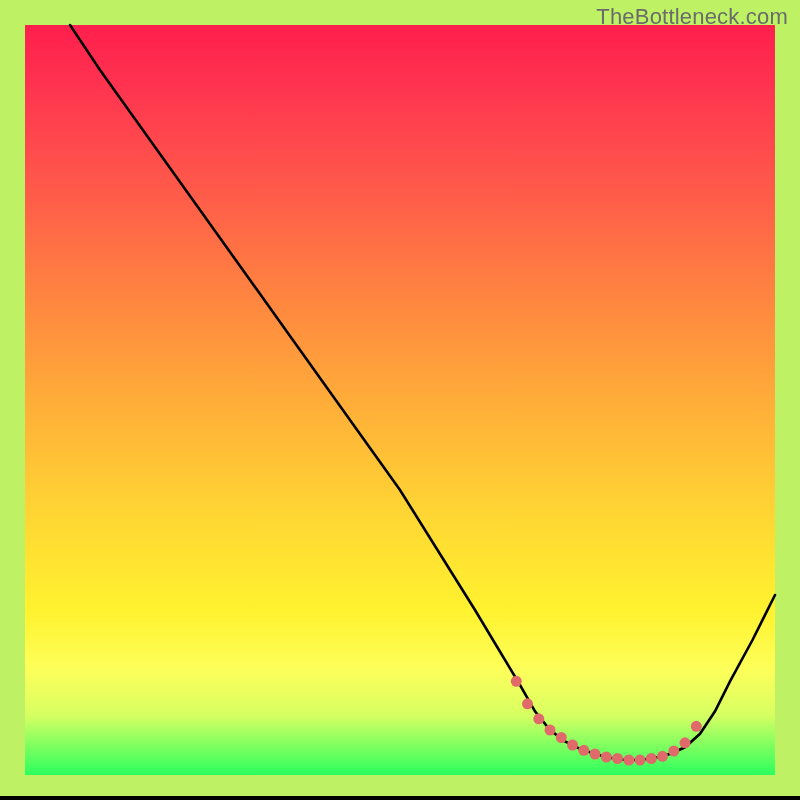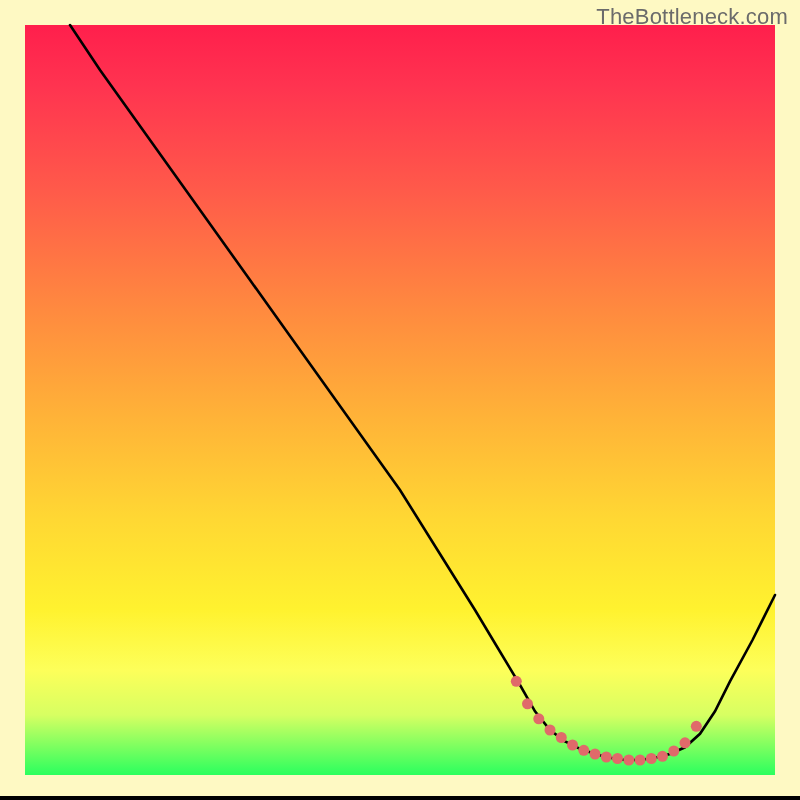--- a/index.html
+++ b/index.html
@@ -10,21 +10,21 @@
     background: #000;
     overflow: hidden;
     font-family: Arial, Helvetica, sans-serif;
   }
   .frame {
     position: absolute;
     left: 0;
     top: 0;
     width: 800px;
     height: 796px;
-    background: #fef9c3;
+    background: #bef264;
   }
   .plot-area {
     position: absolute;
     left: 25px;
     top: 25px;
     width: 750px;
     height: 750px;
     
     background: linear-gradient(
       to bottom,

